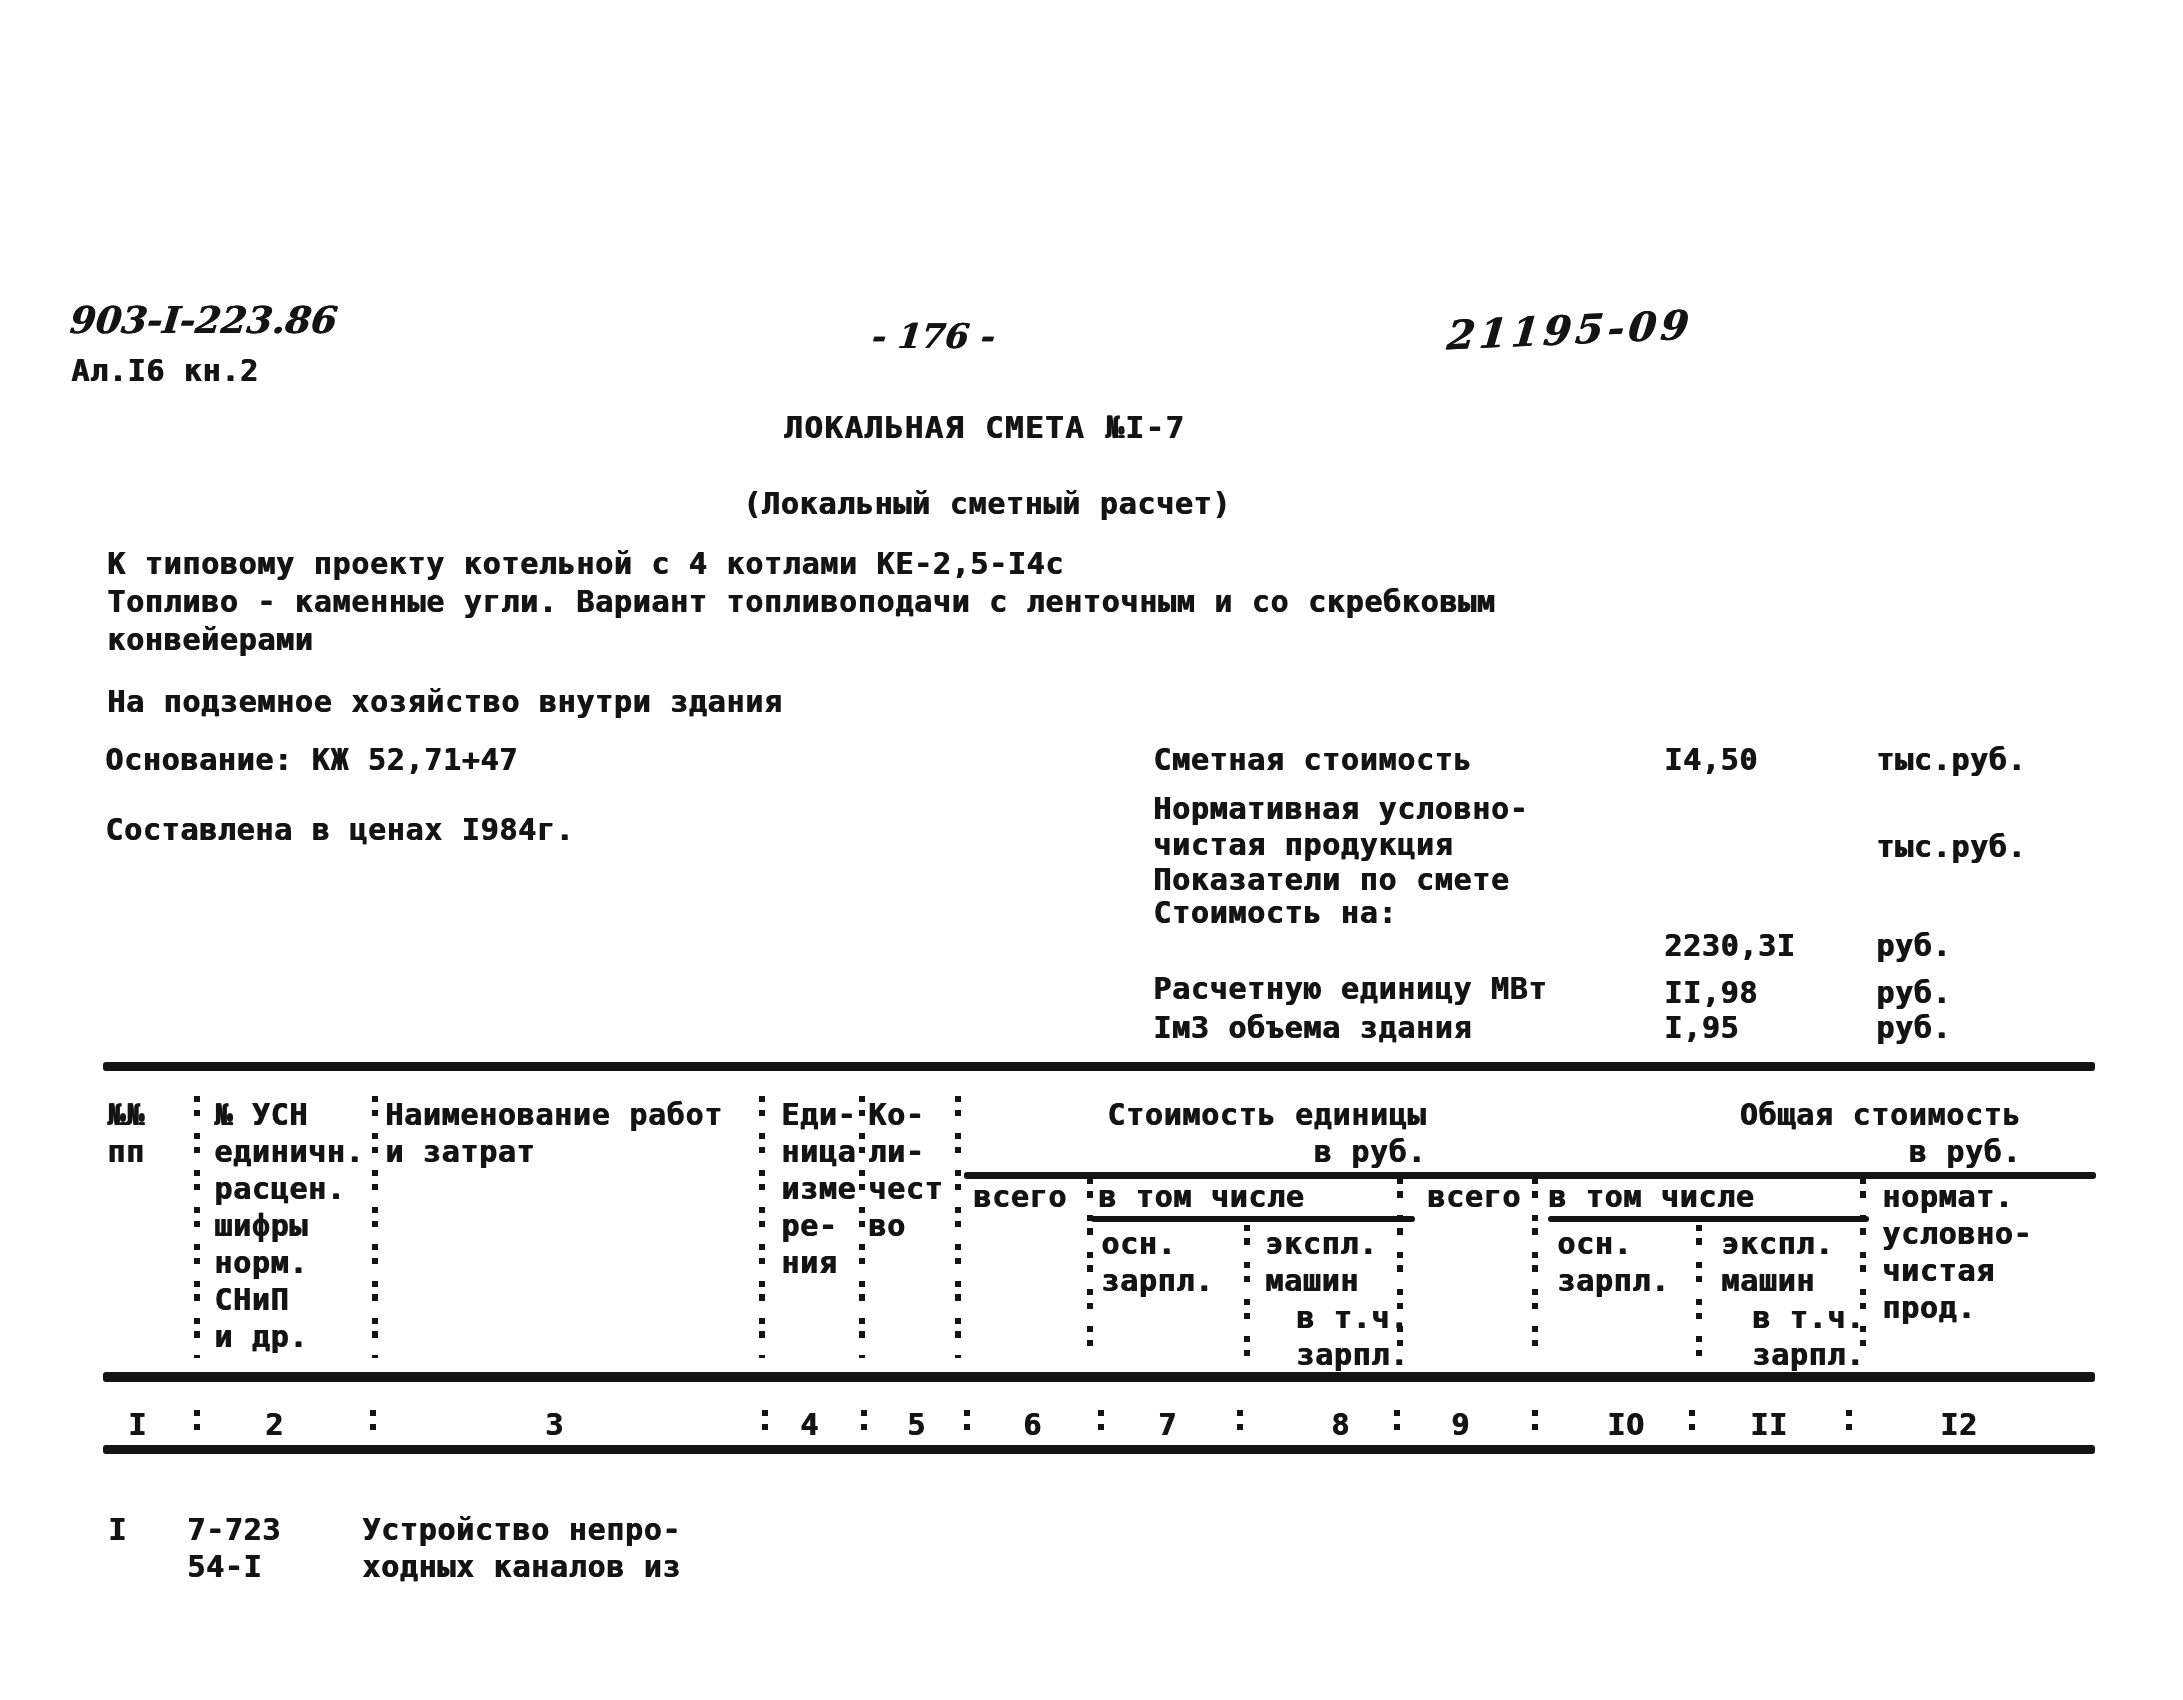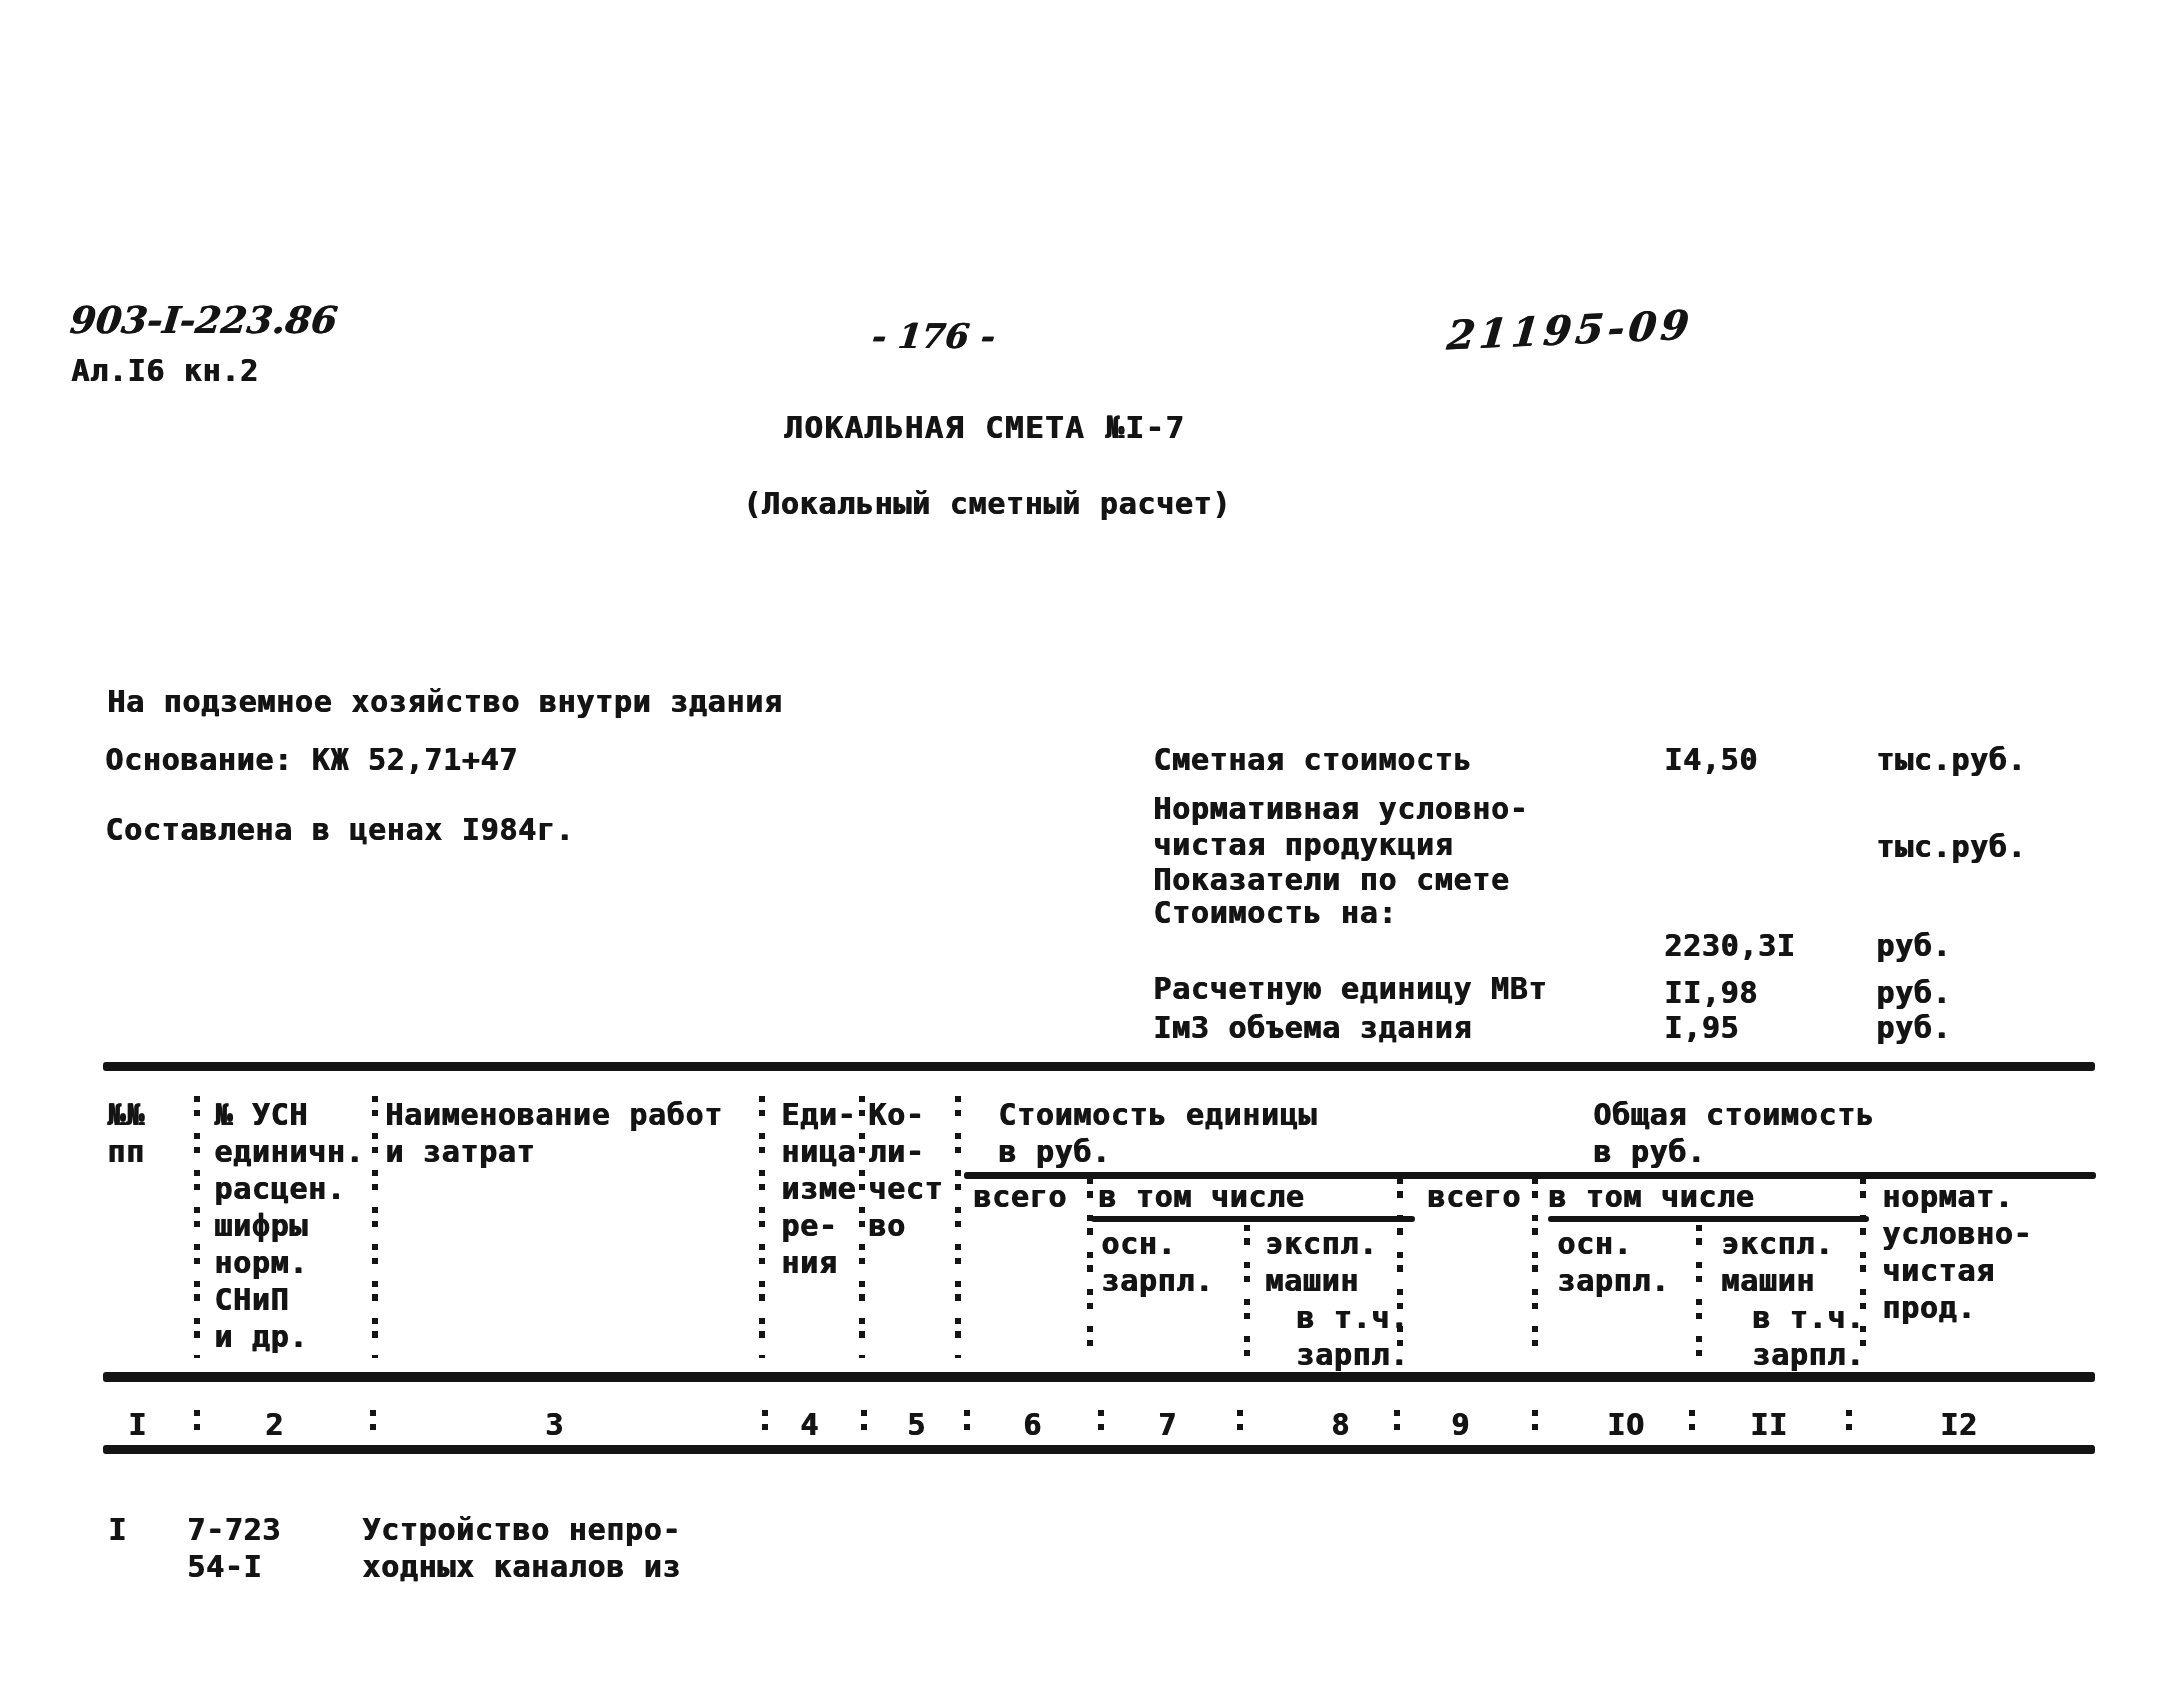--- a/index.html
+++ b/index.html
@@ -20,21 +20,21 @@
     font-family:"DejaVu Sans Mono","Liberation Mono",monospace;
     font-weight:700;
     font-size:30px;
     line-height:37px;
     letter-spacing:0.7px;
     color:var(--ink);
     text-shadow:0.9px 0 0 currentColor;
     white-space:pre;
   }
   .pre{white-space:pre-line;}
-  .center{text-align:left;}
+  .center{text-align:right;}
   .title{font-size:31px;letter-spacing:1.4px;}
   
   .hand{
     position:absolute;
     font-family:"DejaVu Serif","Liberation Serif",serif;
     font-style:italic;
     font-weight:700;
     font-size:34px;
     color:var(--ink);
     transform:skewX(-6deg);
@@ -67,20 +67,23 @@
 <div class="page">
 
   <div class="hand bigcode" style="left:70px;top:298px">903-I-223.86</div>
   <div class="t" style="left:71px;top:352px">Ал.I6 кн.2</div>
   <div class="hand" style="left:872px;top:316px">- 176 -</div>
   <div class="hand stamp" style="left:1447px;top:306px">21195-09</div>
 
   <div class="t title" style="left:784px;top:409px">ЛОКАЛЬНАЯ СМЕТА №I-7</div>
   <div class="t" style="left:743px;top:485px">(Локальный сметный расчет)</div>
 
+  <div class="t pre" style="left:107px;top:545px;line-height:38px">К типовому проекту котельной с 4 котлами КЕ-2,5-I4с
+Топливо - каменные угли. Вариант топливоподачи с ленточным и со скребковым
+конвейерами</div>
   <div class="t" style="left:107px;top:683px">На подземное хозяйство внутри здания</div>
   <div class="t" style="left:105px;top:741px">Основание: КЖ 52,71+47</div>
   <div class="t" style="left:105px;top:811px">Составлена в ценах I984г.</div>
 
   <div class="t" style="left:1153px;top:741px">Сметная стоимость</div>
   <div class="t" style="left:1664px;top:741px">I4,50</div>
   <div class="t" style="left:1876px;top:741px">тыс.руб.</div>
 
   <div class="t pre" style="left:1153px;top:791px;line-height:36px">Нормативная условно-
 чистая продукция</div>

